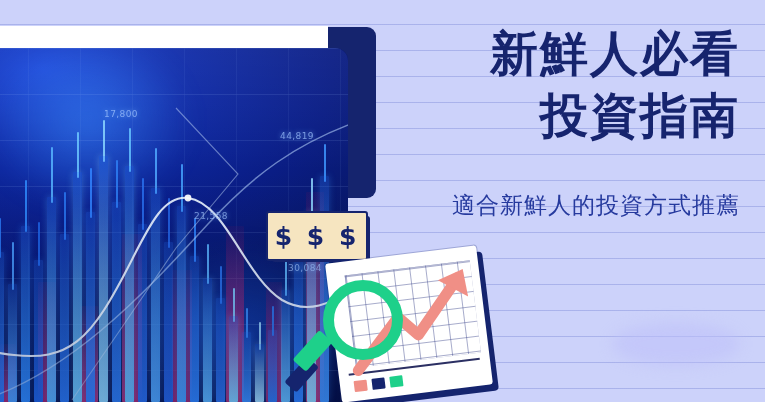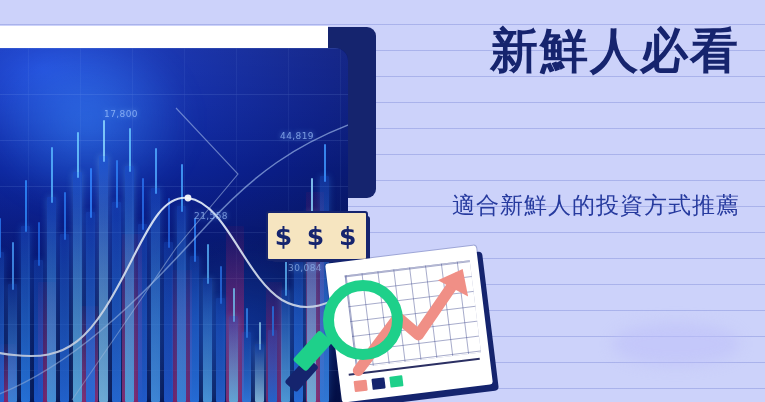--- a/index.html
+++ b/index.html
@@ -144,21 +144,21 @@
     box-sizing:border-box;
   }
 
   
   #text-col{
     position:absolute;left:400px;top:0;width:365px;height:402px;
   }
   .title{
     position:absolute;right:25px;
     color:#16246e;font-weight:bold;
-    font-family:Liberation Mono, monospace;
+    font-family:Liberation Serif, serif;
     font-size:48px;line-height:1;letter-spacing:2px;white-space:nowrap;
     text-align:right;
   }
   #title1{top:30px;}
   #title2{top:92px;}
   .subtitle{
     position:absolute;right:25px;top:190px;
     color:#263a9e;font-size:23px;letter-spacing:1px;white-space:nowrap;
     font-family:Liberation Sans, sans-serif;
     font-weight:400;
@@ -287,16 +287,17 @@
     <div id="mag">
       <div class="mag-handle2"></div>
       <div class="mag-handle"></div>
       <div class="mag-ring"></div>
     </div>
 
   </div>
 
   <div id="text-col">
     <div class="title" id="title1">新鮮人必看</div>
+    <div class="title" id="title2">投資指南</div>
     <div class="subtitle">適合新鮮人的投資方式推薦</div>
   </div>
 
 </div>
 
 </body></html>

